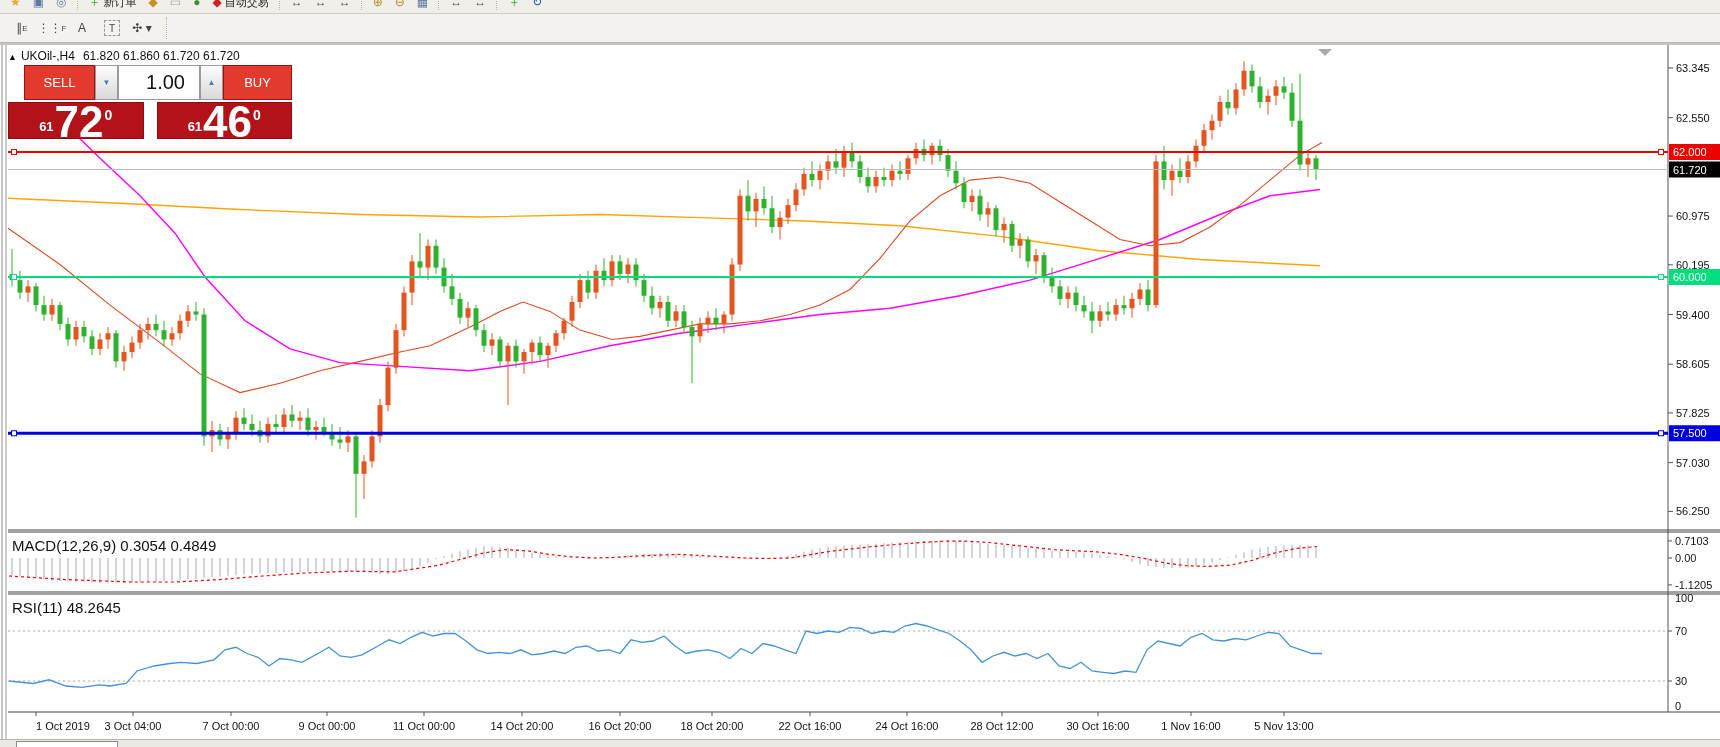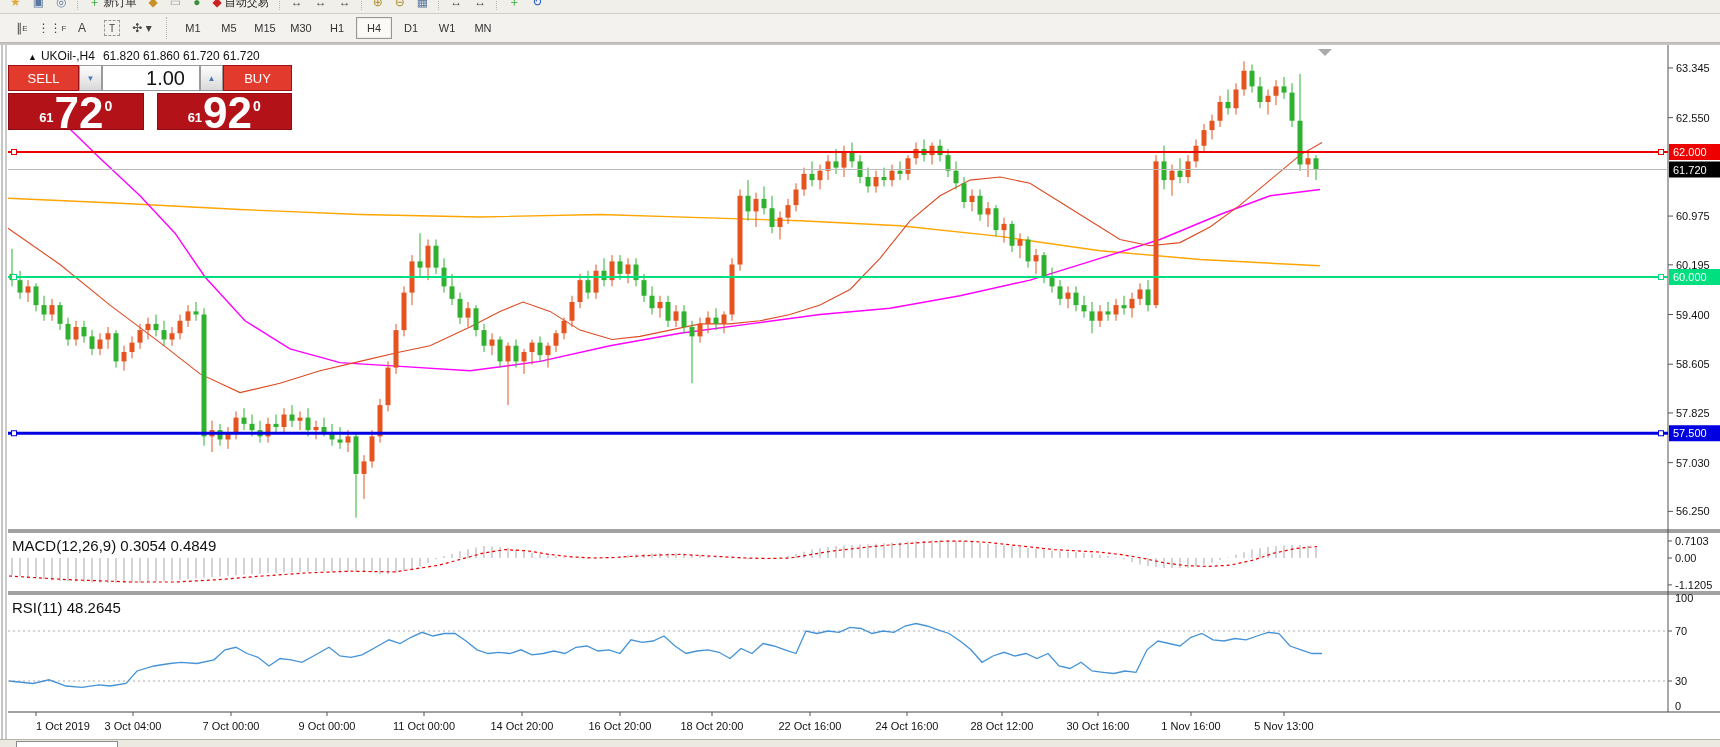--- a/index.html
+++ b/index.html
@@ -15,26 +15,26 @@
   .draw-tool{width:28px;height:22px;display:flex;align-items:center;justify-content:center;font-size:12px;color:#444;margin-left:2px;}
   .draw-tool sub{font-size:8px;}
   .tool-T{border:1px dashed #999;width:14px;height:14px;font-size:10px;display:flex;align-items:center;justify-content:center;}
   .draw-sep{height:22px;border-left:1px dotted #b6b3ab;margin:0 8px 0 10px;}
   #timeframes{display:flex;align-items:center;}
   .tf-btn{min-width:26px;height:20px;display:flex;align-items:center;justify-content:center;font-size:11px;color:#333;padding:0 4px;margin:0 1px;}
   .tf-btn.active{border:1px solid #9a978f;background:#fbfaf7;box-shadow:inset 0 0 2px #ccc;}
   
   #chart-wrap{position:absolute;left:0;top:43px;width:1720px;height:704px;background:#fff;}
   #chart-svg{position:absolute;left:0;top:0;}
-  #symbol-header{position:absolute;left:28px;top:6px;font-size:12px;color:#111;}
+  #symbol-header{position:absolute;left:8px;top:6px;font-size:12px;color:#111;}
   #symbol-header .tri{font-size:9px;margin-right:4px;}
   #symbol-header .ohlc{margin-left:8px;}
   
   #trade-widget{position:absolute;left:8px;top:22px;width:284px;}
-  #tw-row1{display:flex;height:26px;}
+  #tw-row1{display:flex;height:35px;padding-left:16px;}
   .tw-btn{background:#e23b2e;border:1px solid #9e0f14;color:#fff;font-size:13px;display:flex;align-items:center;justify-content:center;}
   #sell-btn{width:69px;}
   #buy-btn{width:67px;}
   .tw-step{width:21px;background:linear-gradient(#fdfdfd,#d9d9d9);border:1px solid #9a9a9a;color:#4a7ab5;font-size:8px;display:flex;align-items:center;justify-content:center;}
   #volume-box{flex:1;background:#fff;border:1px solid #9a9a9a;font-size:20px;color:#111;display:flex;align-items:center;justify-content:flex-end;padding-right:14px;}
   #tw-row2{display:flex;margin-top:2px;height:37px;gap:13px;}
   .tw-price{flex:1;background:#b31218;border:1px solid #8c0d12;color:#fff;display:flex;align-items:flex-end;justify-content:center;padding-bottom:1px;}
   .tw-price .sm{font-size:13px;font-weight:bold;margin:0 1px 3px 0;}
   .tw-price .big{font-size:44px;font-weight:bold;line-height:30px;}
   .tw-price .sup{font-size:14px;font-weight:bold;margin:0 0 14px 1px;}
@@ -122,31 +122,20 @@
     <div id="draw-tools" style="display:flex;align-items:center;padding-left:6px;">
         <span class="draw-tool">∥<sub>E</sub></span>
         <span class="draw-tool">⋮⋮<sub>F</sub></span>
         <span class="draw-tool">A</span>
         <span class="draw-tool">
           <span class="tool-T">T</span>
         </span>
         <span class="draw-tool">✣ ▾</span>
       </div>
     <div class="draw-sep"></div>
-    <div id="timeframes">
-        <span class="tf-btn">M1</span>
-        <span class="tf-btn">M5</span>
-        <span class="tf-btn">M15</span>
-        <span class="tf-btn">M30</span>
-        <span class="tf-btn">H1</span>
-        <span class="tf-btn active">H4</span>
-        <span class="tf-btn">D1</span>
-        <span class="tf-btn">W1</span>
-        <span class="tf-btn">MN</span>
-      </div>
   </div>
 
   <div id="chart-wrap">
     <svg id="chart-svg" width="1720" height="704">
         <g>
           <line x1="0" y1="1" x2="1720" y2="1" stroke="#8a8a8a"></line>
           <line x1="2" y1="2" x2="2" y2="697" stroke="#8a8a8a"></line>
           <line x1="6" y1="2" x2="6" y2="697" stroke="#9a9a9a"></line>
           <line x1="1668" y1="2" x2="1668" y2="669" stroke="#555"></line>
           <line x1="8" y1="487" x2="1720" y2="487" stroke="#444"></line>
@@ -760,21 +749,21 @@
         <div class="tw-btn" id="buy-btn">BUY</div>
       </div>
       <div id="tw-row2">
         <div class="tw-price">
           <span class="sm">61</span>
             <span class="big">72</span>
             <span class="sup">0</span>
         </div>
         <div class="tw-price">
           <span class="sm">61</span>
-            <span class="big">92</span>
+            <span class="big">46</span>
             <span class="sup">0</span>
         </div>
       </div>
     </div>
 
     <div class="pane-label" id="macd-label">MACD(12,26,9) 0.3054 0.4849</div>
     <div class="pane-label" id="rsi-label">RSI(11) 48.2645</div>
 
     <div id="bottom-strip">
       <div id="bottom-tab"></div>

